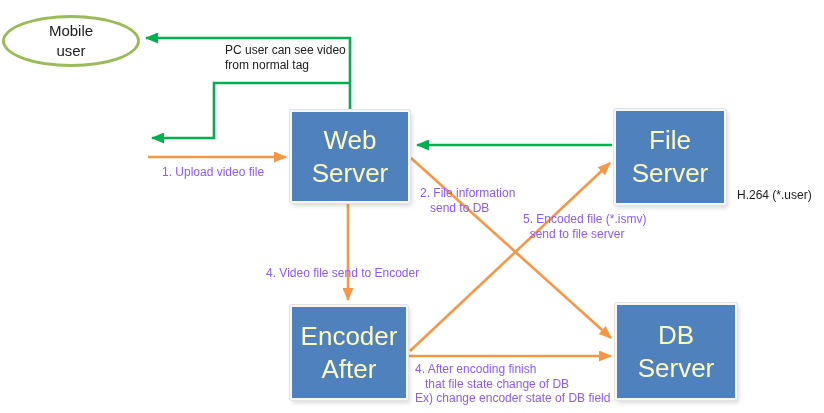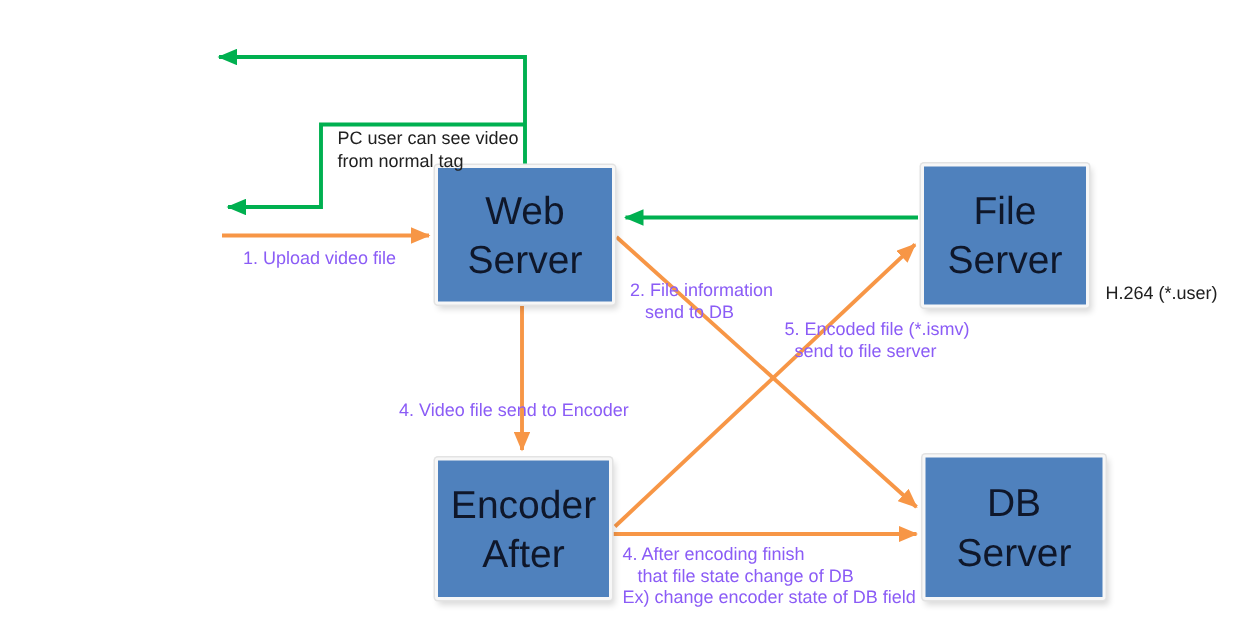--- a/index.html
+++ b/index.html
@@ -21,21 +21,21 @@
     background: #4F81BD;
     border: 2px solid #f7f7f7;
     border-radius: 2px;
     box-shadow: 0 0 0 1px #e3e3e3, 2px 3px 4px rgba(0,0,0,0.15);
     display: flex;
     align-items: center;
     justify-content: center;
     box-sizing: border-box;
   }
   .server-label {
-    color: #0f172a;
+    color: #fef9c3;
     font-size: 26px;
     line-height: 33px;
     text-align: center;
     white-space: pre;
     font-weight: 400;
   }
   .actor-ellipse {
     position: absolute;
     border: 3.5px solid #9BBB59;
     border-radius: 50%;
@@ -80,39 +80,43 @@
     <path d="M350,83 L214,83 L214,138 L152,138" fill="none" stroke="#00B050" stroke-width="2.6" marker-end="url(#head-green)"></path>
     <path d="M612,145 L417,145" fill="none" stroke="#00B050" stroke-width="2.6" marker-end="url(#head-green)"></path>
 
     <path d="M148,157 L286,157" fill="none" stroke="#F79646" stroke-width="2.6" marker-end="url(#head-orange)"></path>
     <path d="M411,158 L611,338" fill="none" stroke="#F79646" stroke-width="2.6" marker-end="url(#head-orange)"></path>
     <path d="M348,204 L348,300" fill="none" stroke="#F79646" stroke-width="2.6" marker-end="url(#head-orange)"></path>
     <path d="M409,356 L611,356" fill="none" stroke="#F79646" stroke-width="2.6" marker-end="url(#head-orange)"></path>
     <path d="M410,351 L610,163" fill="none" stroke="#F79646" stroke-width="2.6" marker-end="url(#head-orange)"></path>
   </svg>
 
+  <div class="actor-ellipse" style="left:2px; top:15px; width:138px; height:52px;">
+    <span class="actor-label">Mobile
+user</span>
+  </div>
 
   <div class="server-box" style="left:290px; top:110px; width:120px; height:93px;">
     <span class="server-label">Web
 Server</span>
   </div>
   <div class="server-box" style="left:614px; top:109px; width:112px; height:96px;">
     <span class="server-label">File
 Server</span>
   </div>
   <div class="server-box" style="left:290px; top:305px; width:118px; height:95px;">
     <span class="server-label">Encoder
 After</span>
   </div>
   <div class="server-box" style="left:615px; top:303px; width:122px; height:97px;">
     <span class="server-label">DB
 Server</span>
   </div>
 
-  <div class="note" style="left:225px; top:43px;margin-top:42px;">PC user can see video
+  <div class="note" style="left:225px; top:43px;">PC user can see video
 from normal tag</div>
   <div class="note red" style="left:162px; top:165px;">1. Upload video file</div>
   <div class="note red" style="left:420px; top:186px;">2. File information
    send to DB</div>
   <div class="note red" style="left:266px; top:266px;">4. Video file send to Encoder</div>
   <div class="note red" style="left:415px; top:362px;">4. After encoding finish
    that file state change of DB
 Ex) change encoder state of DB field</div>
   <div class="note red" style="left:523px; top:212px;">5. Encoded file (*.ismv)
   send to file server</div>

